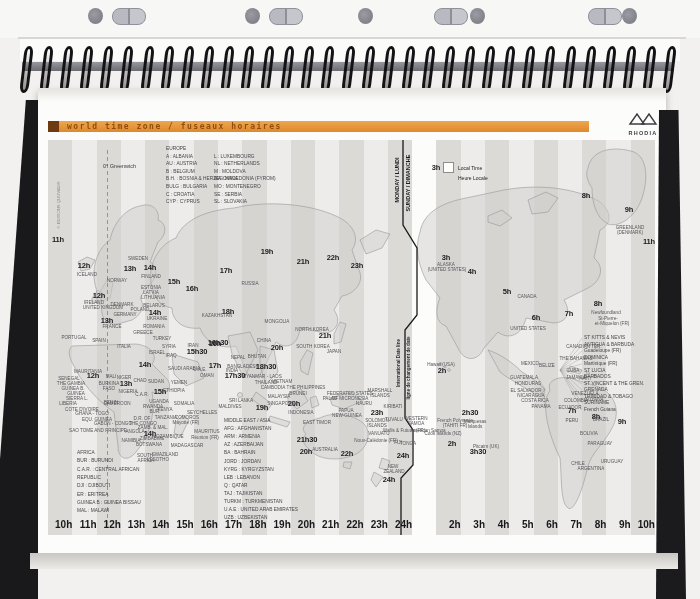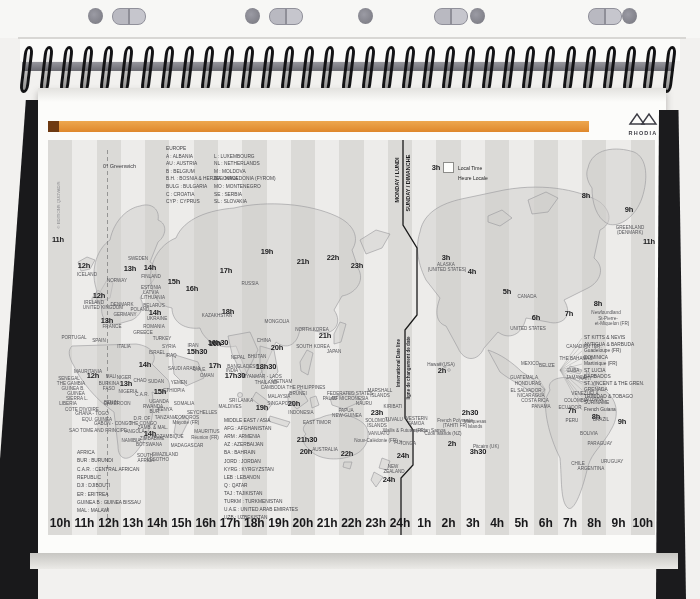--- a/index.html
+++ b/index.html
@@ -40,22 +40,22 @@
   .htitle{position:absolute;left:67px;top:122px;height:10px;line-height:10px;
         font-family:"DejaVu Sans Mono",monospace;font-size:8px;font-weight:700;
         letter-spacing:1.5px;color:#8f4e0e;}
   
   .logo{position:absolute;left:620px;top:111px;width:46px;height:24px;text-align:center;}
   .logo-text{font-size:5.5px;font-weight:700;letter-spacing:1.2px;color:#3c3c44;}
   
   .map{position:absolute;left:48px;top:140px;width:607px;height:395px;overflow:hidden;}
   .stripe{position:absolute;top:0;width:24.28px;height:100%;background:#edecea;}
   .stripe.dark{background:#dbdad7;}
-  .hour{position:absolute;bottom:5px;left:0;width:100%;text-align:center;
-        font-size:12px;font-weight:700;color:#18181a;}
+  .hour{position:absolute;bottom:5px;left:0;width:100%;text-align:right;
+        font-size:10px;font-weight:700;color:#18181a;}
   .mapsvg{position:absolute;left:48px;top:140px;}
   .labels{position:absolute;left:0;top:0;width:700px;height:599px;pointer-events:none;}
   .lbl{position:absolute;line-height:1;white-space:nowrap;transform:translate(-50%,-50%);}
   .t{font-size:7.5px;font-weight:700;color:#202022;letter-spacing:-0.2px;}
   .n{font-size:4.6px;color:#57575b;}
   .nl{transform:translate(0,-50%);font-size:4.8px;color:#46464a;}
   .g{font-size:5.5px;color:#3a3a3e;transform:translate(0,-50%);}
   .lg{font-size:5px;color:#222;transform:translate(0,-50%);}
   .v{font-size:5.5px;font-weight:700;color:#1c1c1e;transform:translate(-50%,-50%) rotate(-90deg);}
   .v2{font-size:4.6px;font-weight:700;color:#2a2a2e;transform:translate(-50%,-50%) rotate(-90deg);}
@@ -118,20 +118,21 @@
       <div class="loop"></div>
       <div class="loop"></div>
       <div class="loop"></div>
       <div class="loop"></div>
     </div>
 
   <div class="page"></div>
 
   <div class="hchip"></div>
   <div class="hbar"></div>
+  <div class="htitle">world time zone / fuseaux horaires</div>
 
   <div class="logo">
     <svg width="46" height="15" viewBox="0 0 46 15">
       <path d="M10,13 L17,3 L24,13 Z" fill="none" stroke="#3c3c44" stroke-width="1.4"></path>
       <path d="M22,13 L29,3 L36,13 Z" fill="none" stroke="#3c3c44" stroke-width="1.4"></path>
     </svg>
     <div class="logo-text">RHODIA</div>
   </div>
 
   <div class="map">
@@ -172,23 +173,20 @@
         <span class="hour">21h</span>
       </div>
       <div class="stripe dark" style="left: 291.36px;">
         <span class="hour">22h</span>
       </div>
       <div class="stripe" style="left: 315.64px;">
         <span class="hour">23h</span>
       </div>
       <div class="stripe dark" style="left: 339.92px;">
         <span class="hour">24h</span>
-      </div>
-      <div class="stripe" style="left: 364.2px;">
-        <span class="hour">1h</span>
       </div>
       <div class="stripe dark" style="left: 388.48px;">
         <span class="hour">2h</span>
       </div>
       <div class="stripe" style="left: 412.76px;">
         <span class="hour">3h</span>
       </div>
       <div class="stripe dark" style="left: 437.04px;">
         <span class="hour">4h</span>
       </div>

